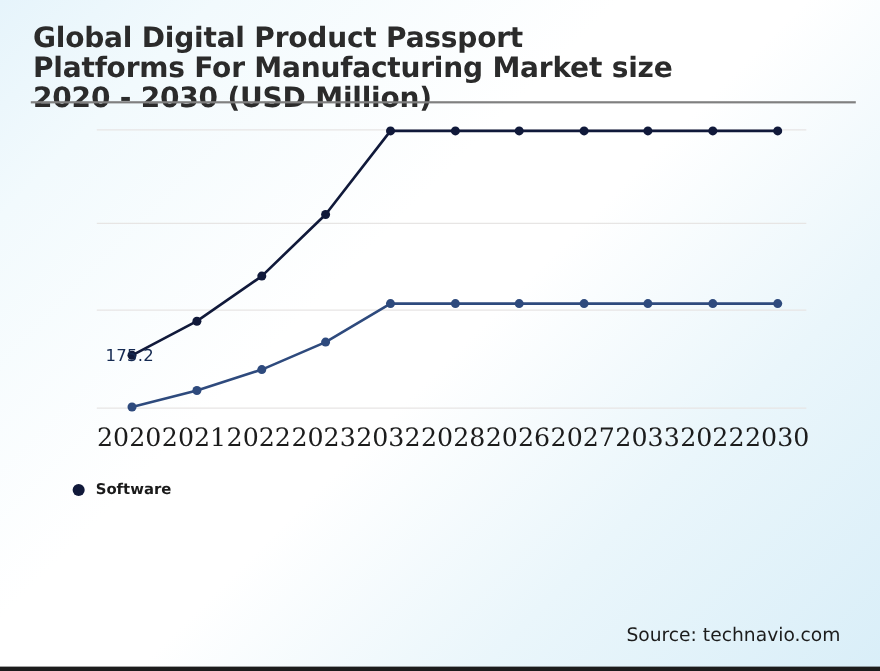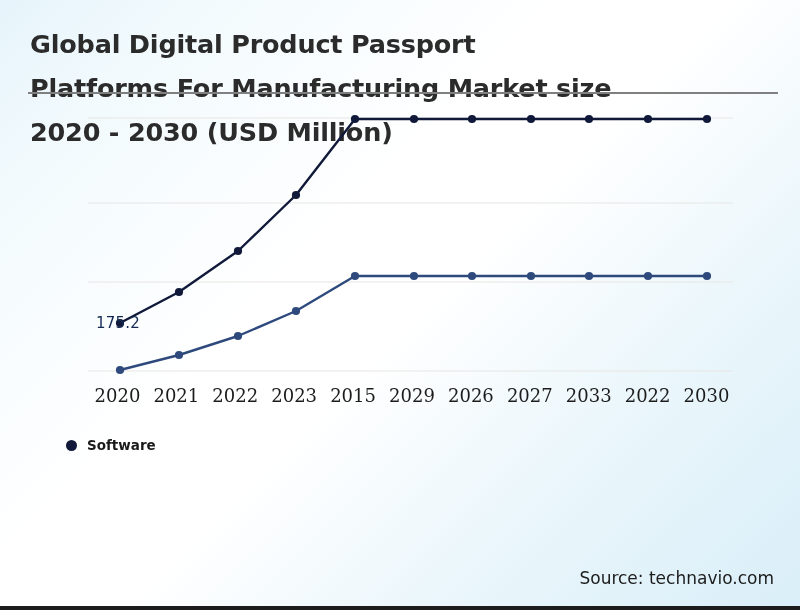--- a/index.html
+++ b/index.html
@@ -36,21 +36,21 @@
     background: #1c1c1c;
   }
   
   #chart-title {
     position: absolute;
     left: 30px;
     top: 22px;
     width: 700px;
     font-size: 25.5px;
     font-weight: bold;
-    line-height: 44px;
+    line-height: 27px;
     color: #2b2b2b;
     letter-spacing: -0.2px;
     white-space: pre-line;
   }
   
   #header-rule {
     position: absolute;
     left: 28px;
     top: 92px;
     width: 750px;
@@ -69,21 +69,21 @@
   #x-axis {
     position: absolute;
     left: 88px;
     top: 385px;
     width: 648px;
     display: flex;
   }
   .x-tick {
     flex: 1 1 0;
     text-align: center;
-    font-size: 18px;
+    font-size: 23px;
     color: #1c1c1c;
     font-family: "DejaVu Serif", serif;
   }
   
   #data-label-175 {
     position: absolute;
     left: 96px;
     top: 314px;
     font-size: 15px;
     font-weight: normal;
@@ -109,21 +109,21 @@
     flex: 0 0 auto;
   }
   .legend-label {
     font-size: 13.5px;
     font-weight: bold;
     color: #1a1a1a;
   }
   
   #source {
     position: absolute;
-    right: 26px;
+    right: 36px;
     bottom: 22px;
     font-size: 17px;
     color: #1c1c1c;
     text-align: center;
   }
 </style>
 </head>
 <body>
 
 <div id="page">
@@ -172,22 +172,22 @@
       </g>
   </svg>
 
   <div id="data-label-175">175.2</div>
 
   <div id="x-axis">
       <div class="x-tick">2020</div>
       <div class="x-tick">2021</div>
       <div class="x-tick">2022</div>
       <div class="x-tick">2023</div>
-      <div class="x-tick">2015</div>
-      <div class="x-tick">2029</div>
+      <div class="x-tick">2032</div>
+      <div class="x-tick">2028</div>
       <div class="x-tick">2026</div>
       <div class="x-tick">2027</div>
       <div class="x-tick">2033</div>
       <div class="x-tick">2022</div>
       <div class="x-tick">2030</div>
     </div>
 
   <div id="legend">
       <div class="legend-row">
         <span class="legend-dot" style="background: rgb(16, 25, 58);"></span>

